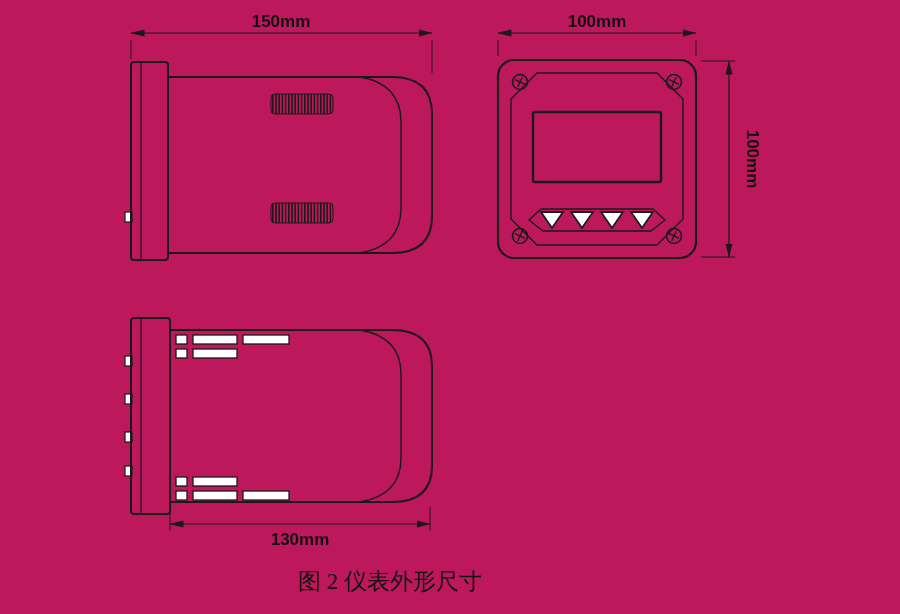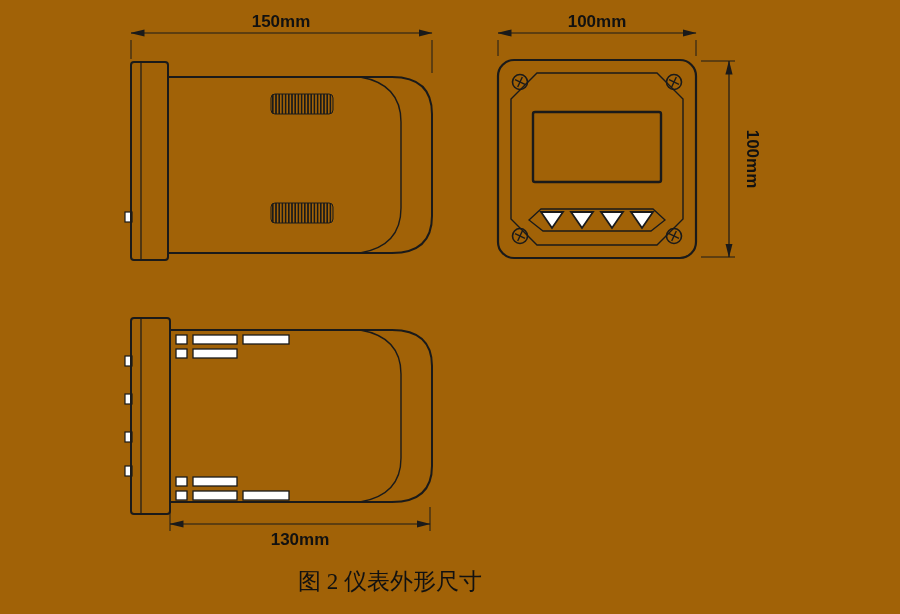--- a/index.html
+++ b/index.html
@@ -1,16 +1,16 @@
 <!DOCTYPE html>
 <html><head>
 <meta charset="utf-8">
 <style>
   html,body{margin:0;padding:0;background:#ffffff;}
-  .stage{position:relative;width:900px;height:614px;background:#a16207;overflow:hidden;
+  .stage{position:relative;width:900px;height:614px;background:#be185d;overflow:hidden;
          font-family:"Liberation Sans",sans-serif;}
   svg{display:block;}
   .outline{fill:none;stroke:#1a1a1a;}
   .thin{fill:none;stroke:#1a1a1a;stroke-width:1.2;}
   .dim-line{fill:none;stroke:#1a1a1a;stroke-width:1.2;}
   .ext-line{fill:none;stroke:#1a1a1a;stroke-width:1;}
   .dim-text{font-family:"Liberation Sans",sans-serif;font-size:17px;font-weight:bold;fill:#111111;}
   .caption-text{font-family:"Liberation Serif",serif;font-size:23px;fill:#111111;}
   .slot{fill:#ffffff;stroke:#1a1a1a;stroke-width:1.3;}
   .tri{fill:#ffffff;stroke:#1a1a1a;stroke-width:1.8;}

